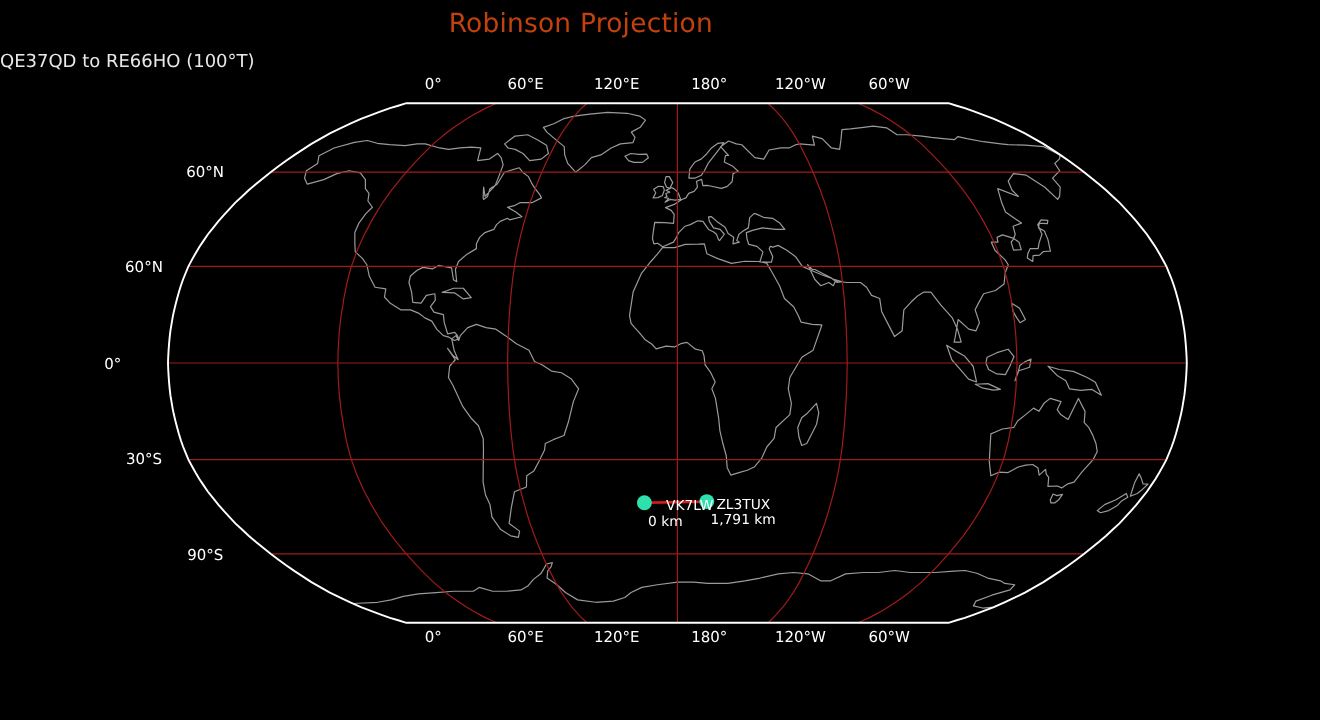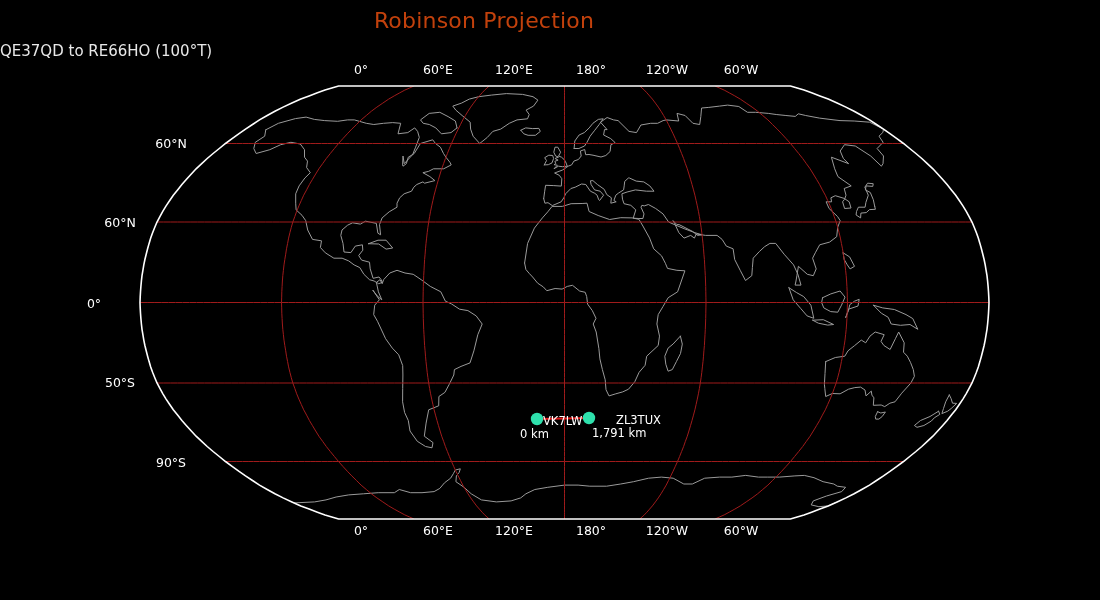--- a/index.html
+++ b/index.html
@@ -66,20 +66,21 @@
     position: absolute;
     left: 0;
     top: 0;
   }
   .marker-label {
     position: absolute;
     font-size: 11.5px;
     color: #ffffff;
     white-space: nowrap;
     line-height: 13px;
+    margin-left: 12px;
   }
   .marker-dist {
     position: absolute;
     font-size: 11.5px;
     color: #ffffff;
     white-space: nowrap;
     line-height: 13px;
   }
 </style>
 </head>
@@ -134,23 +135,23 @@
       <span class="lon-tick" style="left: 438px;">60°E</span>
       <span class="lon-tick" style="left: 514px;">120°E</span>
       <span class="lon-tick" style="left: 591px;">180°</span>
       <span class="lon-tick" style="left: 667px;">120°W</span>
       <span class="lon-tick" style="left: 741px;">60°W</span>
     </div>
   <div id="lat-axis">
       <div class="lat-tick" style="left: 136px; top: 143px; width: 70px;">60°N</div>
       <div class="lat-tick" style="left: 85px; top: 222px; width: 70px;">60°N</div>
       <div class="lat-tick" style="left: 59px; top: 303px; width: 70px;">0°</div>
-      <div class="lat-tick" style="left: 85px; top: 382px; width: 70px;">50°S</div>
+      <div class="lat-tick" style="left: 85px; top: 382px; width: 70px;">30°S</div>
       <div class="lat-tick" style="left: 136px; top: 462px; width: 70px;">90°S</div>
     </div>
   <div id="labels">
       <div class="marker-label" style="left: 543px; top: 415px;">VK7LW</div>
-      <div class="marker-dist" style="left: 520px; top: 428px;">0 km</div>
-      <div class="marker-label" style="left: 616px; top: 414px;">ZL3TUX</div>
+      <div class="marker-dist" style="left: 540px; top: 428px;">0 km</div>
+      <div class="marker-label" style="left: 585px; top: 414px;">ZL3TUX</div>
       <div class="marker-dist" style="left: 592px; top: 427px;">1,791 km</div>
     </div>
 
 </div>
 
 </body></html>

